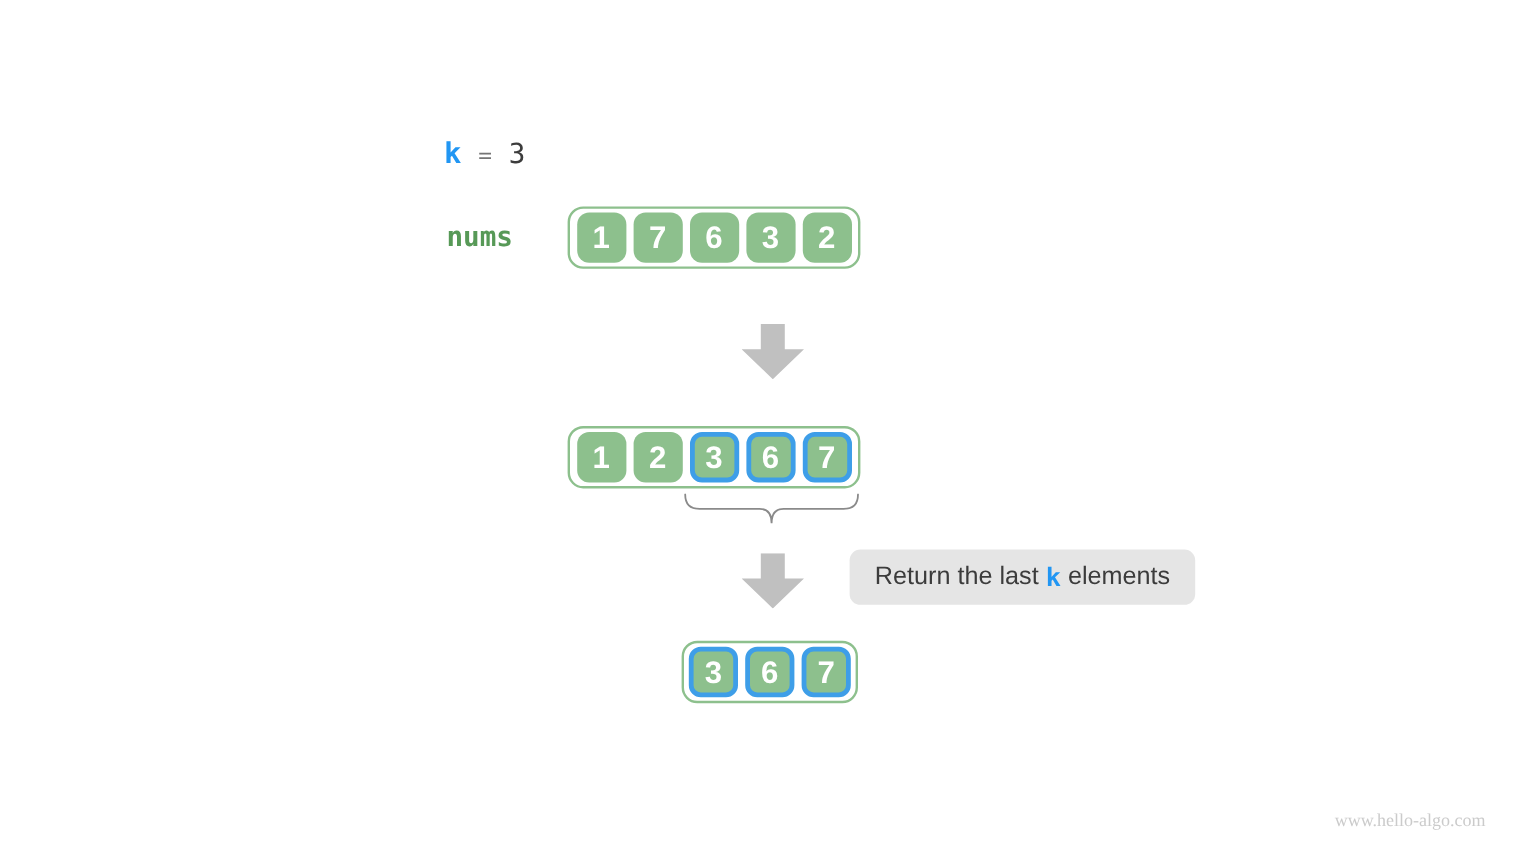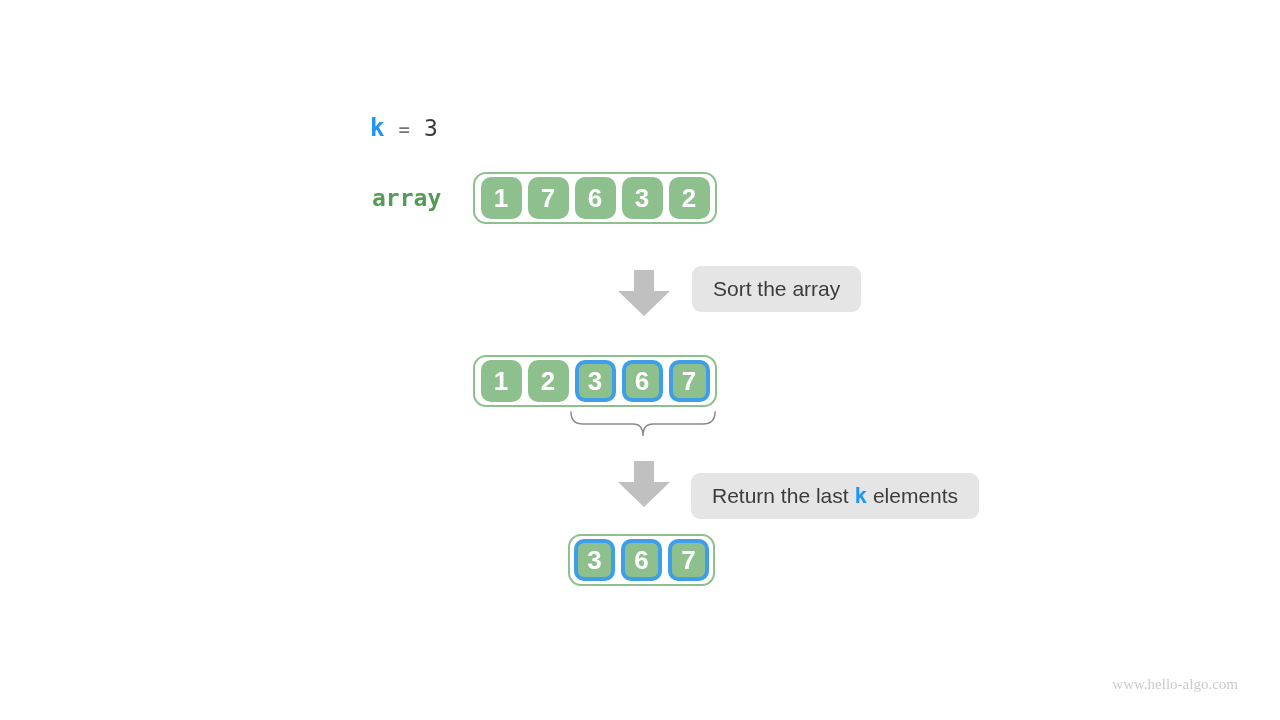--- a/index.html
+++ b/index.html
@@ -54,21 +54,21 @@
   
   .step-box {
     position: absolute; height: 46px;
     background: var(--box-bg); border-radius: 9px;
     display: flex; align-items: center;
     padding: 0 21px;
     font-size: 21px; color: var(--box-text);
     white-space: pre;
   }
   .step-box-sort   { left: 692px; top: 266px; }
-  .step-box-return { left: 691px; top: 458px; margin-top: 15px; }
+  .step-box-return { left: 708px; top: 458px; }
   .step-box .k-inline {
     font-family: "DejaVu Sans Mono", monospace;
     font-weight: bold; color: var(--blue-text); font-size: 21px;
   }
 
   
   .brace { position: absolute; left: 570px; top: 411px; }
 
   
   .watermark {
@@ -81,37 +81,34 @@
 <body>
 
 <div class="canvas">
 
   <div class="equation">
     <span class="var">k</span>
     <span class="op">=</span>
     <span class="val">3</span>
   </div>
 
-  <div class="nums-label">array</div>
+  <div class="nums-label">nums</div>
 
   <div class="array array-initial">
       <div class="cell">1</div>
       <div class="cell">7</div>
       <div class="cell">6</div>
       <div class="cell">3</div>
       <div class="cell">2</div>
     </div>
 
   <svg class="arrow arrow-1" viewBox="0 0 52 46">
     <polygon points="16,0 36,0 36,21 52,21 26,46 0,21 16,21" fill="var(--arrow-gray)"></polygon>
   </svg>
 
-  <div class="step-box step-box-sort">
-    <span>Sort the array</span>
-  </div>
 
   <div class="array array-sorted">
       <div class="cell">1</div>
       <div class="cell">2</div>
       <div class="cell hl">3</div>
       <div class="cell hl">6</div>
       <div class="cell hl">7</div>
     </div>
 
   <svg class="brace" width="146" height="28" viewBox="0 0 146 28">

